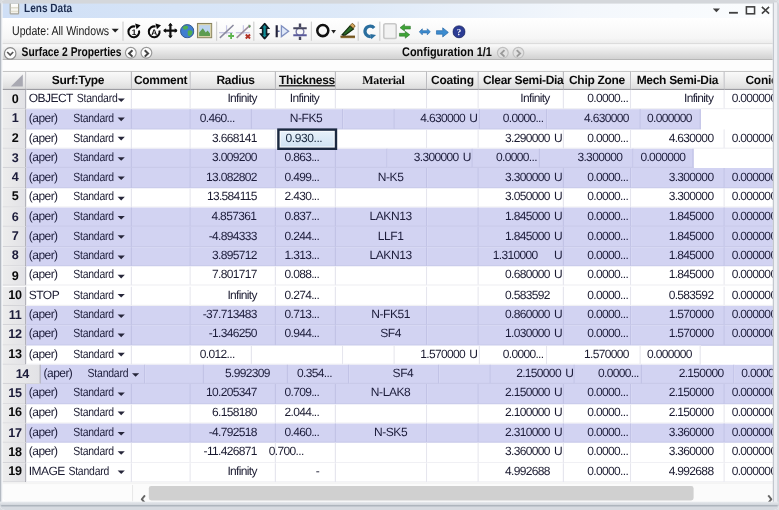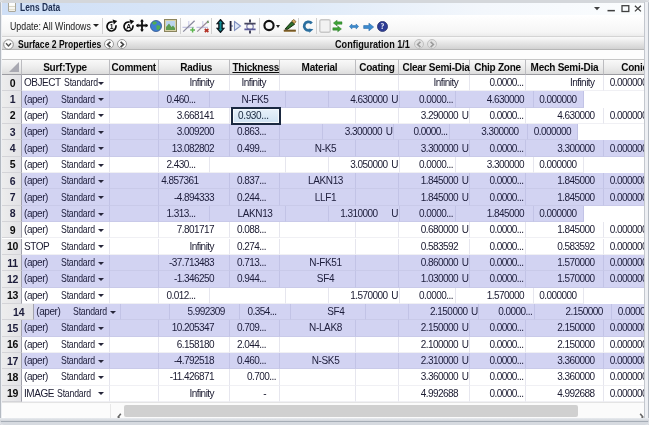--- a/index.html
+++ b/index.html
@@ -193,21 +193,21 @@
 <div class="abs" id="gap"></div>
 <div class="abs" id="tbl">
 <div class="trow hdr" id="hdr-row">
 <div class="cell rn" style="width:19.5px;align-items:flex-end;justify-content:flex-end">
           <div id="cornertri"></div>
         </div>
 <div class="cell" style="width:88px;">Surf:Type</div>
 <div class="cell" style="width:49.5px;">Comment</div>
 <div class="cell" style="width:70.5px;padding-left:5px;">Radius</div>
 <div class="cell" style="width:50.5px;padding-left:3px;text-decoration:underline;">Thickness</div>
-<div class="cell" style="width:76px;padding-left:4px;">Material</div>
+<div class="cell" style="width:76px;padding-left:4px;font-family:Liberation Serif, serif;">Material</div>
 <div class="cell" style="width:43px;">Coating</div>
 <div class="cell" style="width:71px;padding-left:4px;">Clear Semi-Dia</div>
 <div class="cell" style="width:56px;">Chip Zone</div>
 <div class="cell" style="width:78px;">Mech Semi-Dia</div>
 <div class="cell" style="width:50px;padding-left:12px;">Conic</div>
 </div>
 <div class="trow w" style="top:16.0px">
 <div class="cell rn" style="width:19.5px">0</div>
 <div class="cell surfcell" style="width:88px">
           <span class="slabel" style="margin-right:3px;width:auto;">OBJECT</span>
@@ -291,37 +291,38 @@
 <div class="cell num" style="width:50px;padding-right:6px">0.000000</div>
 </div>
 <div class="trow w" style="top:97.75px">
 <div class="cell rn" style="width:19.5px">5</div>
 <div class="cell surfcell" style="width:88px">
           <span class="slabel" style="">(aper)</span>
           <span class="sstd">Standard</span>
           <span class="sarr"></span>
         </div>
 <div class="cell" style="width:49.5px"></div>
+<div class="cell num" style="width:70.5px;padding-right:14.5px">13.584115</div>
 <div class="cell num" style="width:50.5px;padding-right:13px">2.430...</div>
 <div class="cell" style="width:76px;justify-content:center;padding-left:16px"></div>
 <div class="cell" style="width:43px"></div>
 <div class="cell num" style="width:71px;padding-right:10.9px">3.050000<span class="uflag">U</span></div>
 <div class="cell num" style="width:56px;padding-right:1.6px">0.0000...</div>
 <div class="cell num" style="width:78px;padding-right:8.5px">3.300000</div>
 <div class="cell num" style="width:50px;padding-right:6px">0.000000</div>
 </div>
 <div class="trow l" style="top:114.10000000000001px">
 <div class="cell rn" style="width:19.5px">6</div>
 <div class="cell surfcell" style="width:88px">
           <span class="slabel" style="">(aper)</span>
           <span class="sstd">Standard</span>
           <span class="sarr"></span>
         </div>
 <div class="cell" style="width:49.5px"></div>
-<div class="cell num" style="width:70.5px;padding-right:30px">4.857361</div>
+<div class="cell num" style="width:70.5px;padding-right:15px">4.857361</div>
 <div class="cell num" style="width:50.5px;padding-right:13px">0.837...</div>
 <div class="cell" style="width:76px;justify-content:center;padding-left:16px">LAKN13</div>
 <div class="cell" style="width:43px"></div>
 <div class="cell num" style="width:71px;padding-right:10.9px">1.845000<span class="uflag">U</span></div>
 <div class="cell num" style="width:56px;padding-right:1.6px">0.0000...</div>
 <div class="cell num" style="width:78px;padding-right:8.5px">1.845000</div>
 <div class="cell num" style="width:50px;padding-right:6px">0.000000</div>
 </div>
 <div class="trow l" style="top:130.45000000000002px">
 <div class="cell rn" style="width:19.5px">7</div>
@@ -341,20 +342,21 @@
 <div class="cell num" style="width:50px;padding-right:6px">0.000000</div>
 </div>
 <div class="trow l" style="top:146.8px">
 <div class="cell rn" style="width:19.5px">8</div>
 <div class="cell surfcell" style="width:88px">
           <span class="slabel" style="">(aper)</span>
           <span class="sstd">Standard</span>
           <span class="sarr"></span>
         </div>
 <div class="cell" style="width:49.5px"></div>
+<div class="cell num" style="width:70.5px;padding-right:14.5px">3.895712</div>
 <div class="cell num" style="width:50.5px;padding-right:13px">1.313...</div>
 <div class="cell" style="width:76px;justify-content:center;padding-left:16px">LAKN13</div>
 <div class="cell" style="width:43px"></div>
 <div class="cell num" style="width:71px;padding-right:21px">1.310000<span class="uflag">U</span></div>
 <div class="cell num" style="width:56px;padding-right:1.6px">0.0000...</div>
 <div class="cell num" style="width:78px;padding-right:8.5px">1.845000</div>
 <div class="cell num" style="width:50px;padding-right:6px">0.000000</div>
 </div>
 <div class="trow w" style="top:163.15px">
 <div class="cell rn" style="width:19.5px">9</div>
@@ -510,21 +512,21 @@
 </div>
 <div class="trow w" style="top:310.3px">
 <div class="cell rn" style="width:19.5px">18</div>
 <div class="cell surfcell" style="width:88px">
           <span class="slabel" style="">(aper)</span>
           <span class="sstd">Standard</span>
           <span class="sarr"></span>
         </div>
 <div class="cell" style="width:49.5px"></div>
 <div class="cell num" style="width:70.5px;padding-right:14.5px">-11.426871</div>
-<div class="cell num" style="width:50.5px;padding-right:3px">0.700...</div>
+<div class="cell num" style="width:50.5px;padding-right:26px">0.700...</div>
 <div class="cell" style="width:76px;justify-content:center;padding-left:16px"></div>
 <div class="cell" style="width:43px"></div>
 <div class="cell num" style="width:71px;padding-right:10.9px">3.360000<span class="uflag">U</span></div>
 <div class="cell num" style="width:56px;padding-right:1.6px">0.0000...</div>
 <div class="cell num" style="width:78px;padding-right:8.5px">3.360000</div>
 <div class="cell num" style="width:50px;padding-right:6px">0.000000</div>
 </div>
 <div class="trow w" style="top:326.65000000000003px">
 <div class="cell rn" style="width:19.5px">19</div>
 <div class="cell surfcell" style="width:88px">

